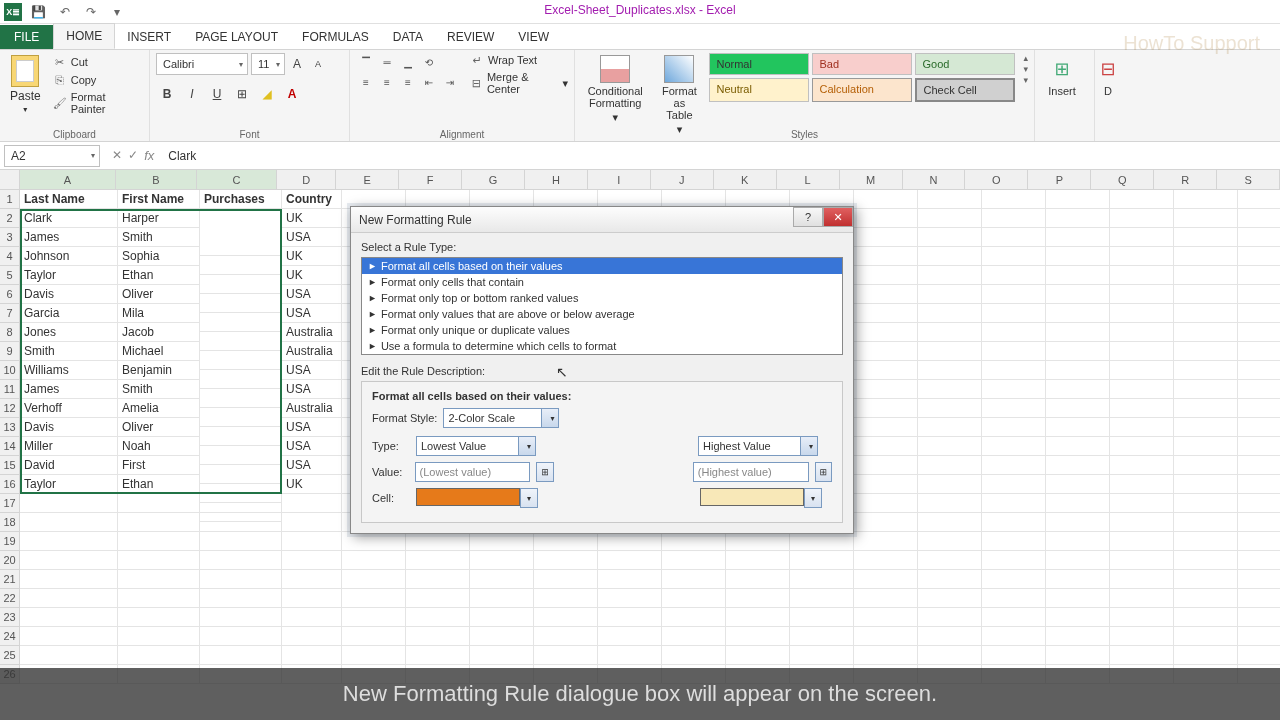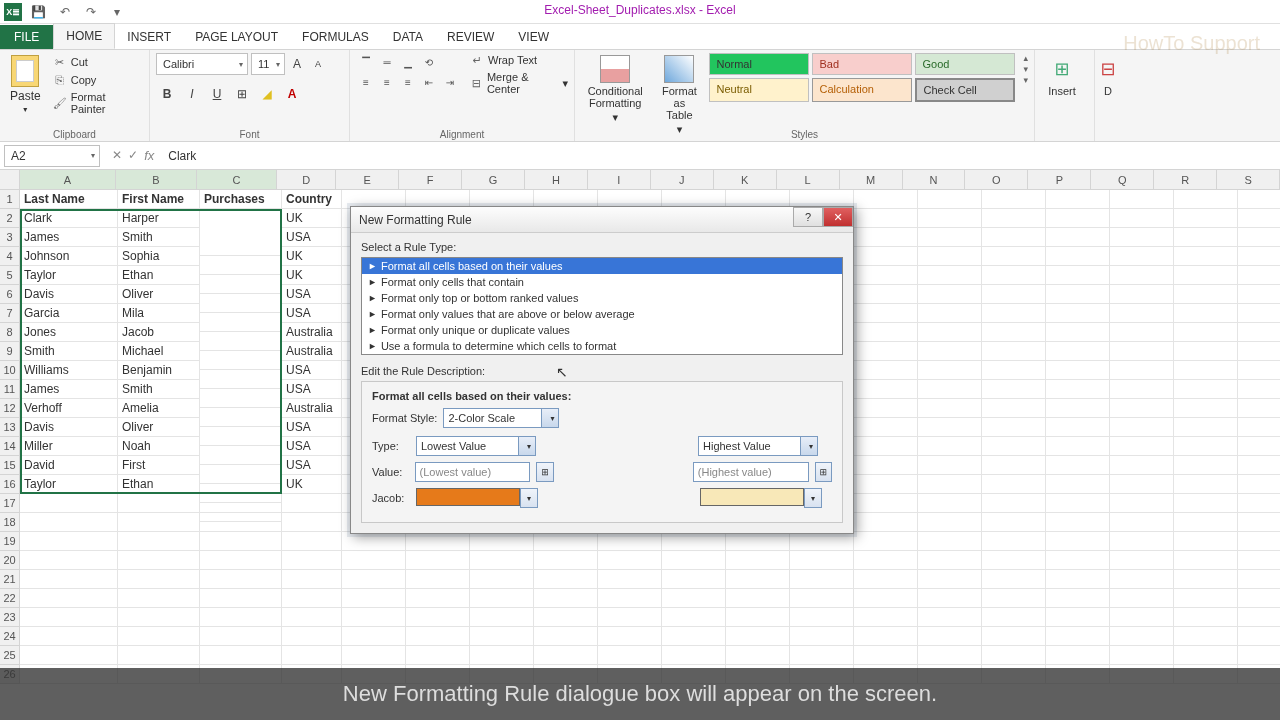--- a/index.html
+++ b/index.html
@@ -933,21 +933,21 @@
         </div>
         <div class="mm-row">
           <span class="mm-label">Value:</span>
           <div class="mm-input">(Lowest value)</div>
           <div class="mm-pick">⊞</div>
           <div style="width:132px"></div>
           <div class="mm-input">(Highest value)</div>
           <div class="mm-pick">⊞</div>
         </div>
         <div class="mm-row">
-          <span class="mm-label">Jacob:</span>
+          <span class="mm-label">Cell:</span>
           <div style="display:flex">
             <div class="color-swatch" id="min-color" style="background: rgb(230, 122, 26);"></div>
             <div class="mm-pick" style="font-size:8px">▾</div>
           </div>
           <div style="width:150px"></div>
           <div style="display:flex">
             <div class="color-swatch" id="max-color" style="background: rgb(248, 232, 184);"></div>
             <div class="mm-pick" style="font-size:8px">▾</div>
           </div>
         </div>

